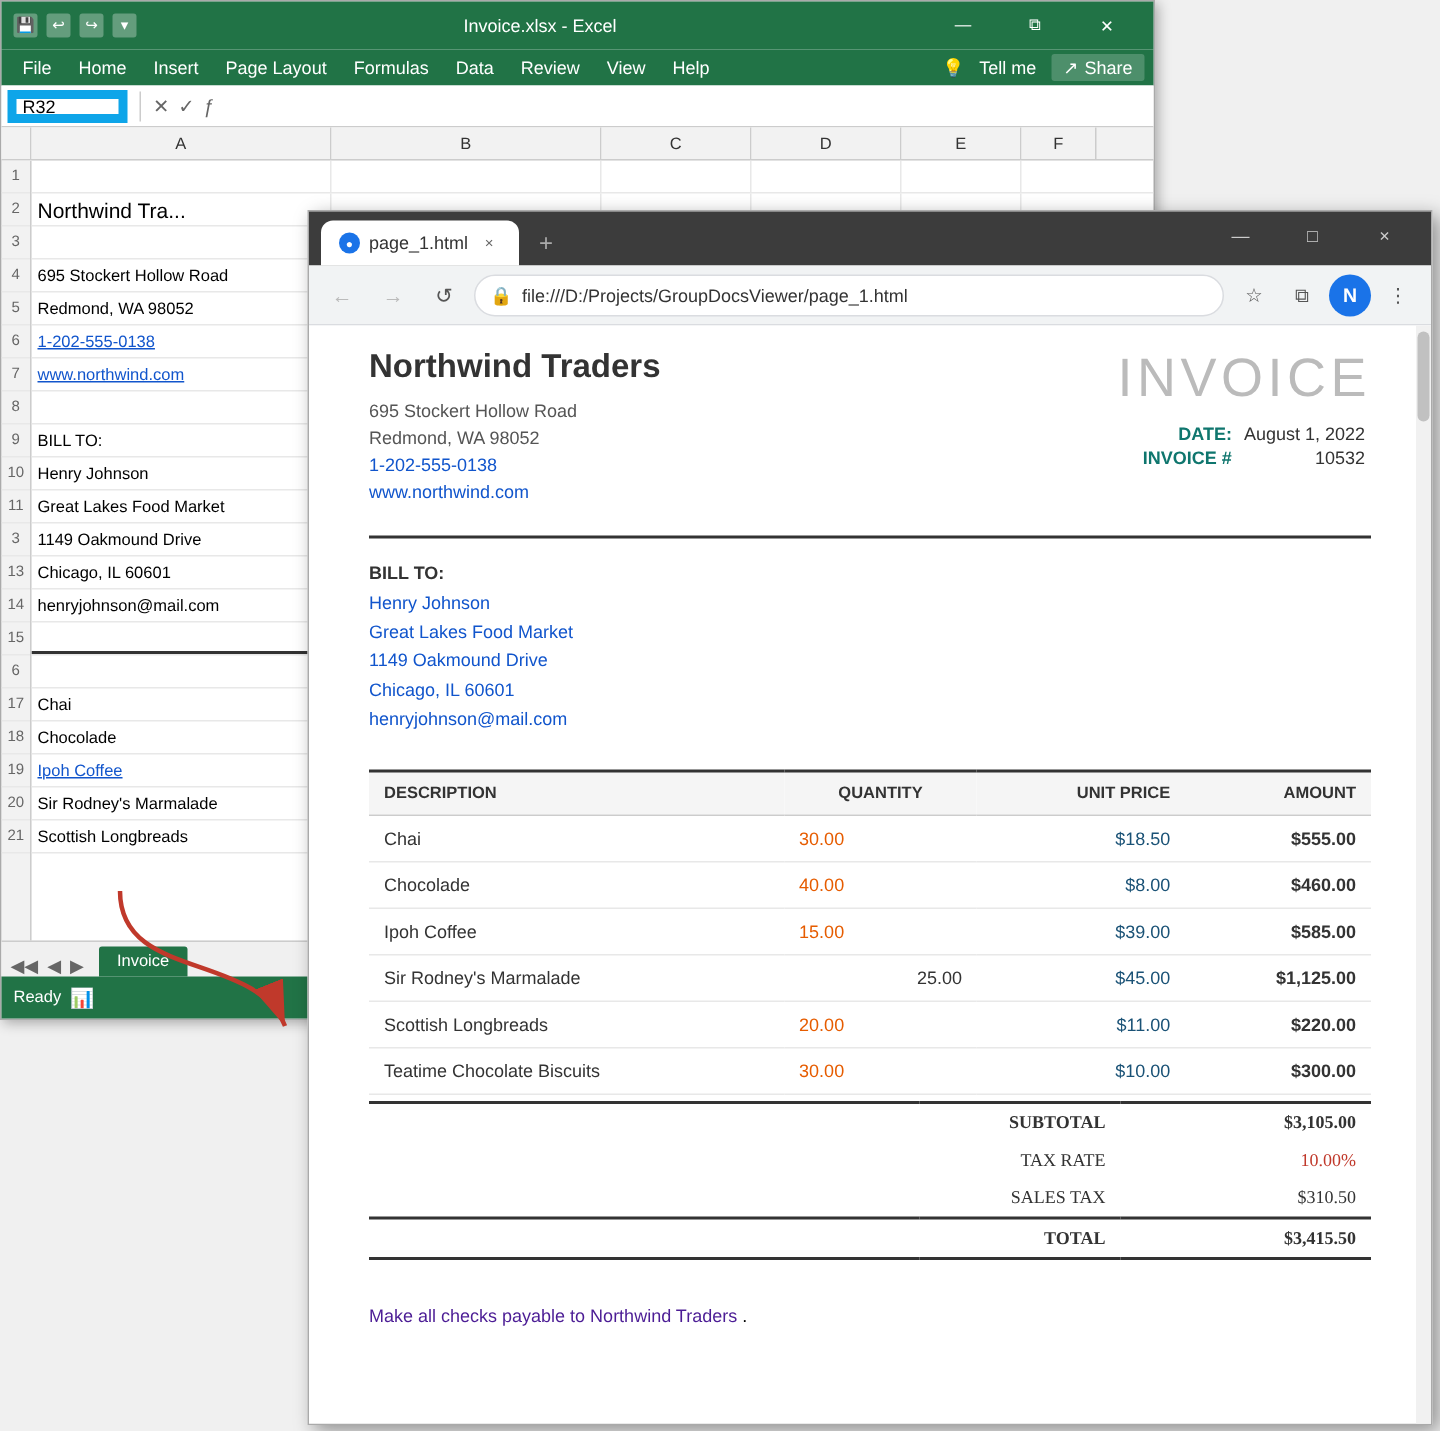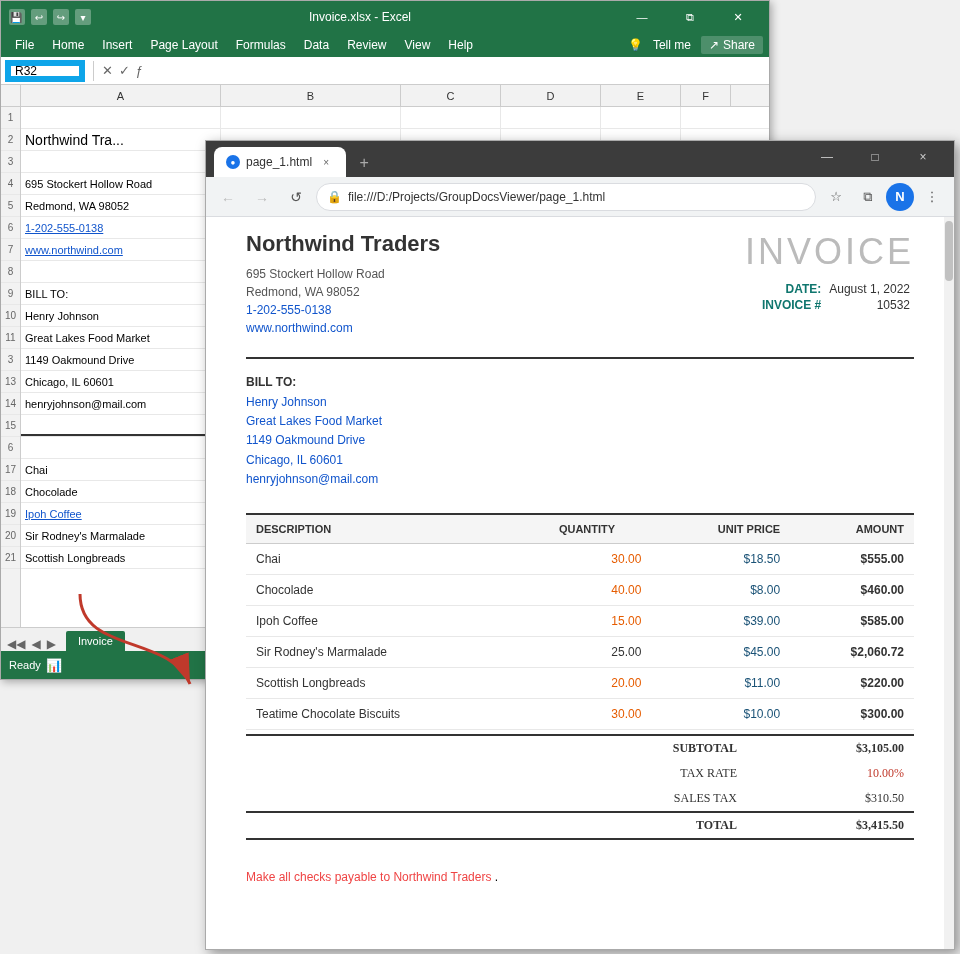--- a/index.html
+++ b/index.html
@@ -465,21 +465,21 @@
       border-bottom: 1px solid #ccc;
     }
     .invoice-table th.right { text-align: right; }
     .invoice-table th.center { text-align: center; }
     .invoice-table td {
       font-size: 12px;
       padding: 8px 10px;
       border-bottom: 1px solid #e8e8e8;
       color: #333;
     }
-    .invoice-table td.orange { color: #e65c00; text-align: right; }
+    .invoice-table td.orange { color: #e65c00; text-align: left; }
     .invoice-table td.blue { color: #1a5276; text-align: right; }
     .invoice-table td.amount-bold { font-weight: bold; text-align: right; color: #333; }
     .totals-table {
       width: 100%;
       border-collapse: collapse;
     }
     .totals-table td {
       font-size: 12px;
       padding: 5px 10px;
       color: #333;
@@ -487,21 +487,21 @@
     .totals-table td.label { text-align: right; font-weight: normal; }
     .totals-table td.value { text-align: right; }
     .totals-table tr.subtotal td { border-top: 2px solid #333; font-weight: bold; }
     .totals-table tr.total-row td { border-top: 2px solid #333; border-bottom: 2px solid #333; font-weight: bold; }
     .totals-table td.orange { color: #c0392b; }
 
     .footer-notes {
       margin-top: 30px;
       font-size: 12px;
     }
-    .footer-link { color: #ef4444; }
+    .footer-link { color: #4c1d95; }
 
     
     .browser-scrollbar {
       position: absolute;
       right: 0;
       top: 76px;
       width: 10px;
       height: calc(100% - 76px);
       background: #f1f1f1;
     }
@@ -824,21 +824,21 @@
           <td>Ipoh Coffee</td>
           <td class="orange">15.00</td>
           <td class="blue">$39.00</td>
           <td class="amount-bold">$585.00</td>
         </tr>
 
         <tr>
           <td>Sir Rodney's Marmalade</td>
           <td style="text-align:right;color:#333;">25.00</td>
           <td class="blue">$45.00</td>
-          <td class="amount-bold">$2,060.72</td>
+          <td class="amount-bold">$1,125.00</td>
         </tr>
 
         <tr>
           <td>Scottish Longbreads</td>
           <td class="orange">20.00</td>
           <td class="blue">$11.00</td>
           <td class="amount-bold">$220.00</td>
         </tr>
 
         <tr>

